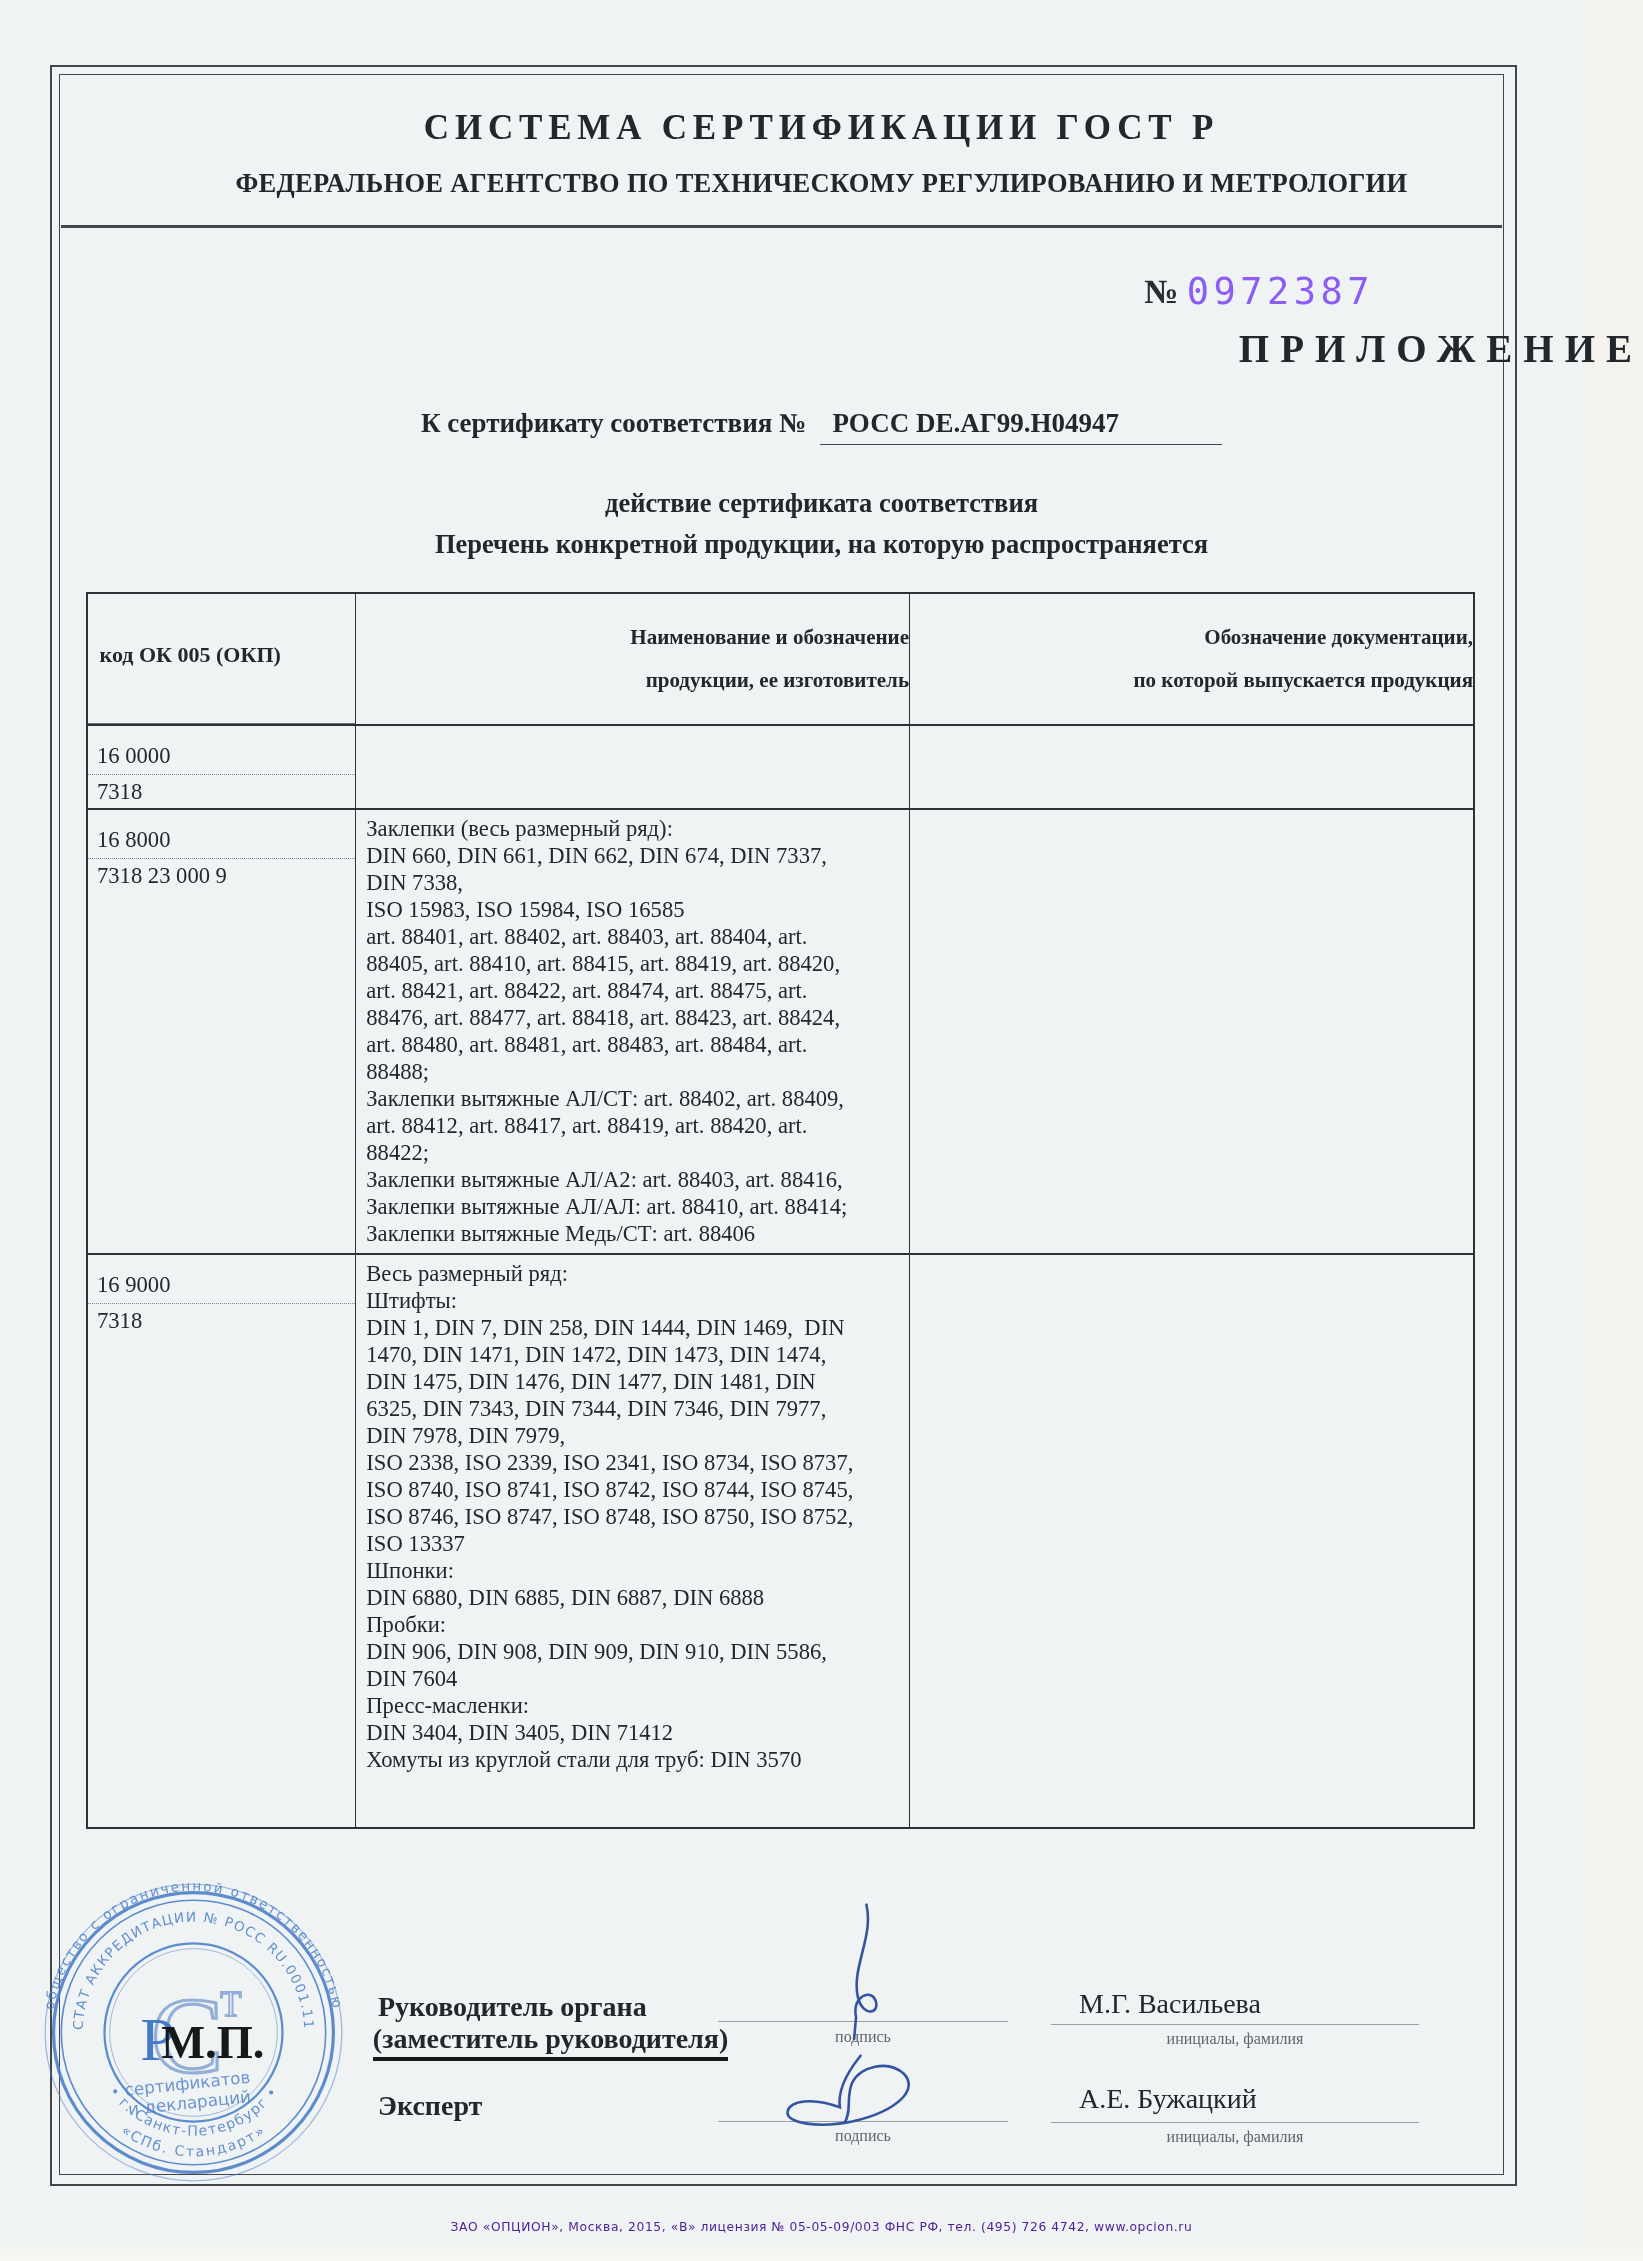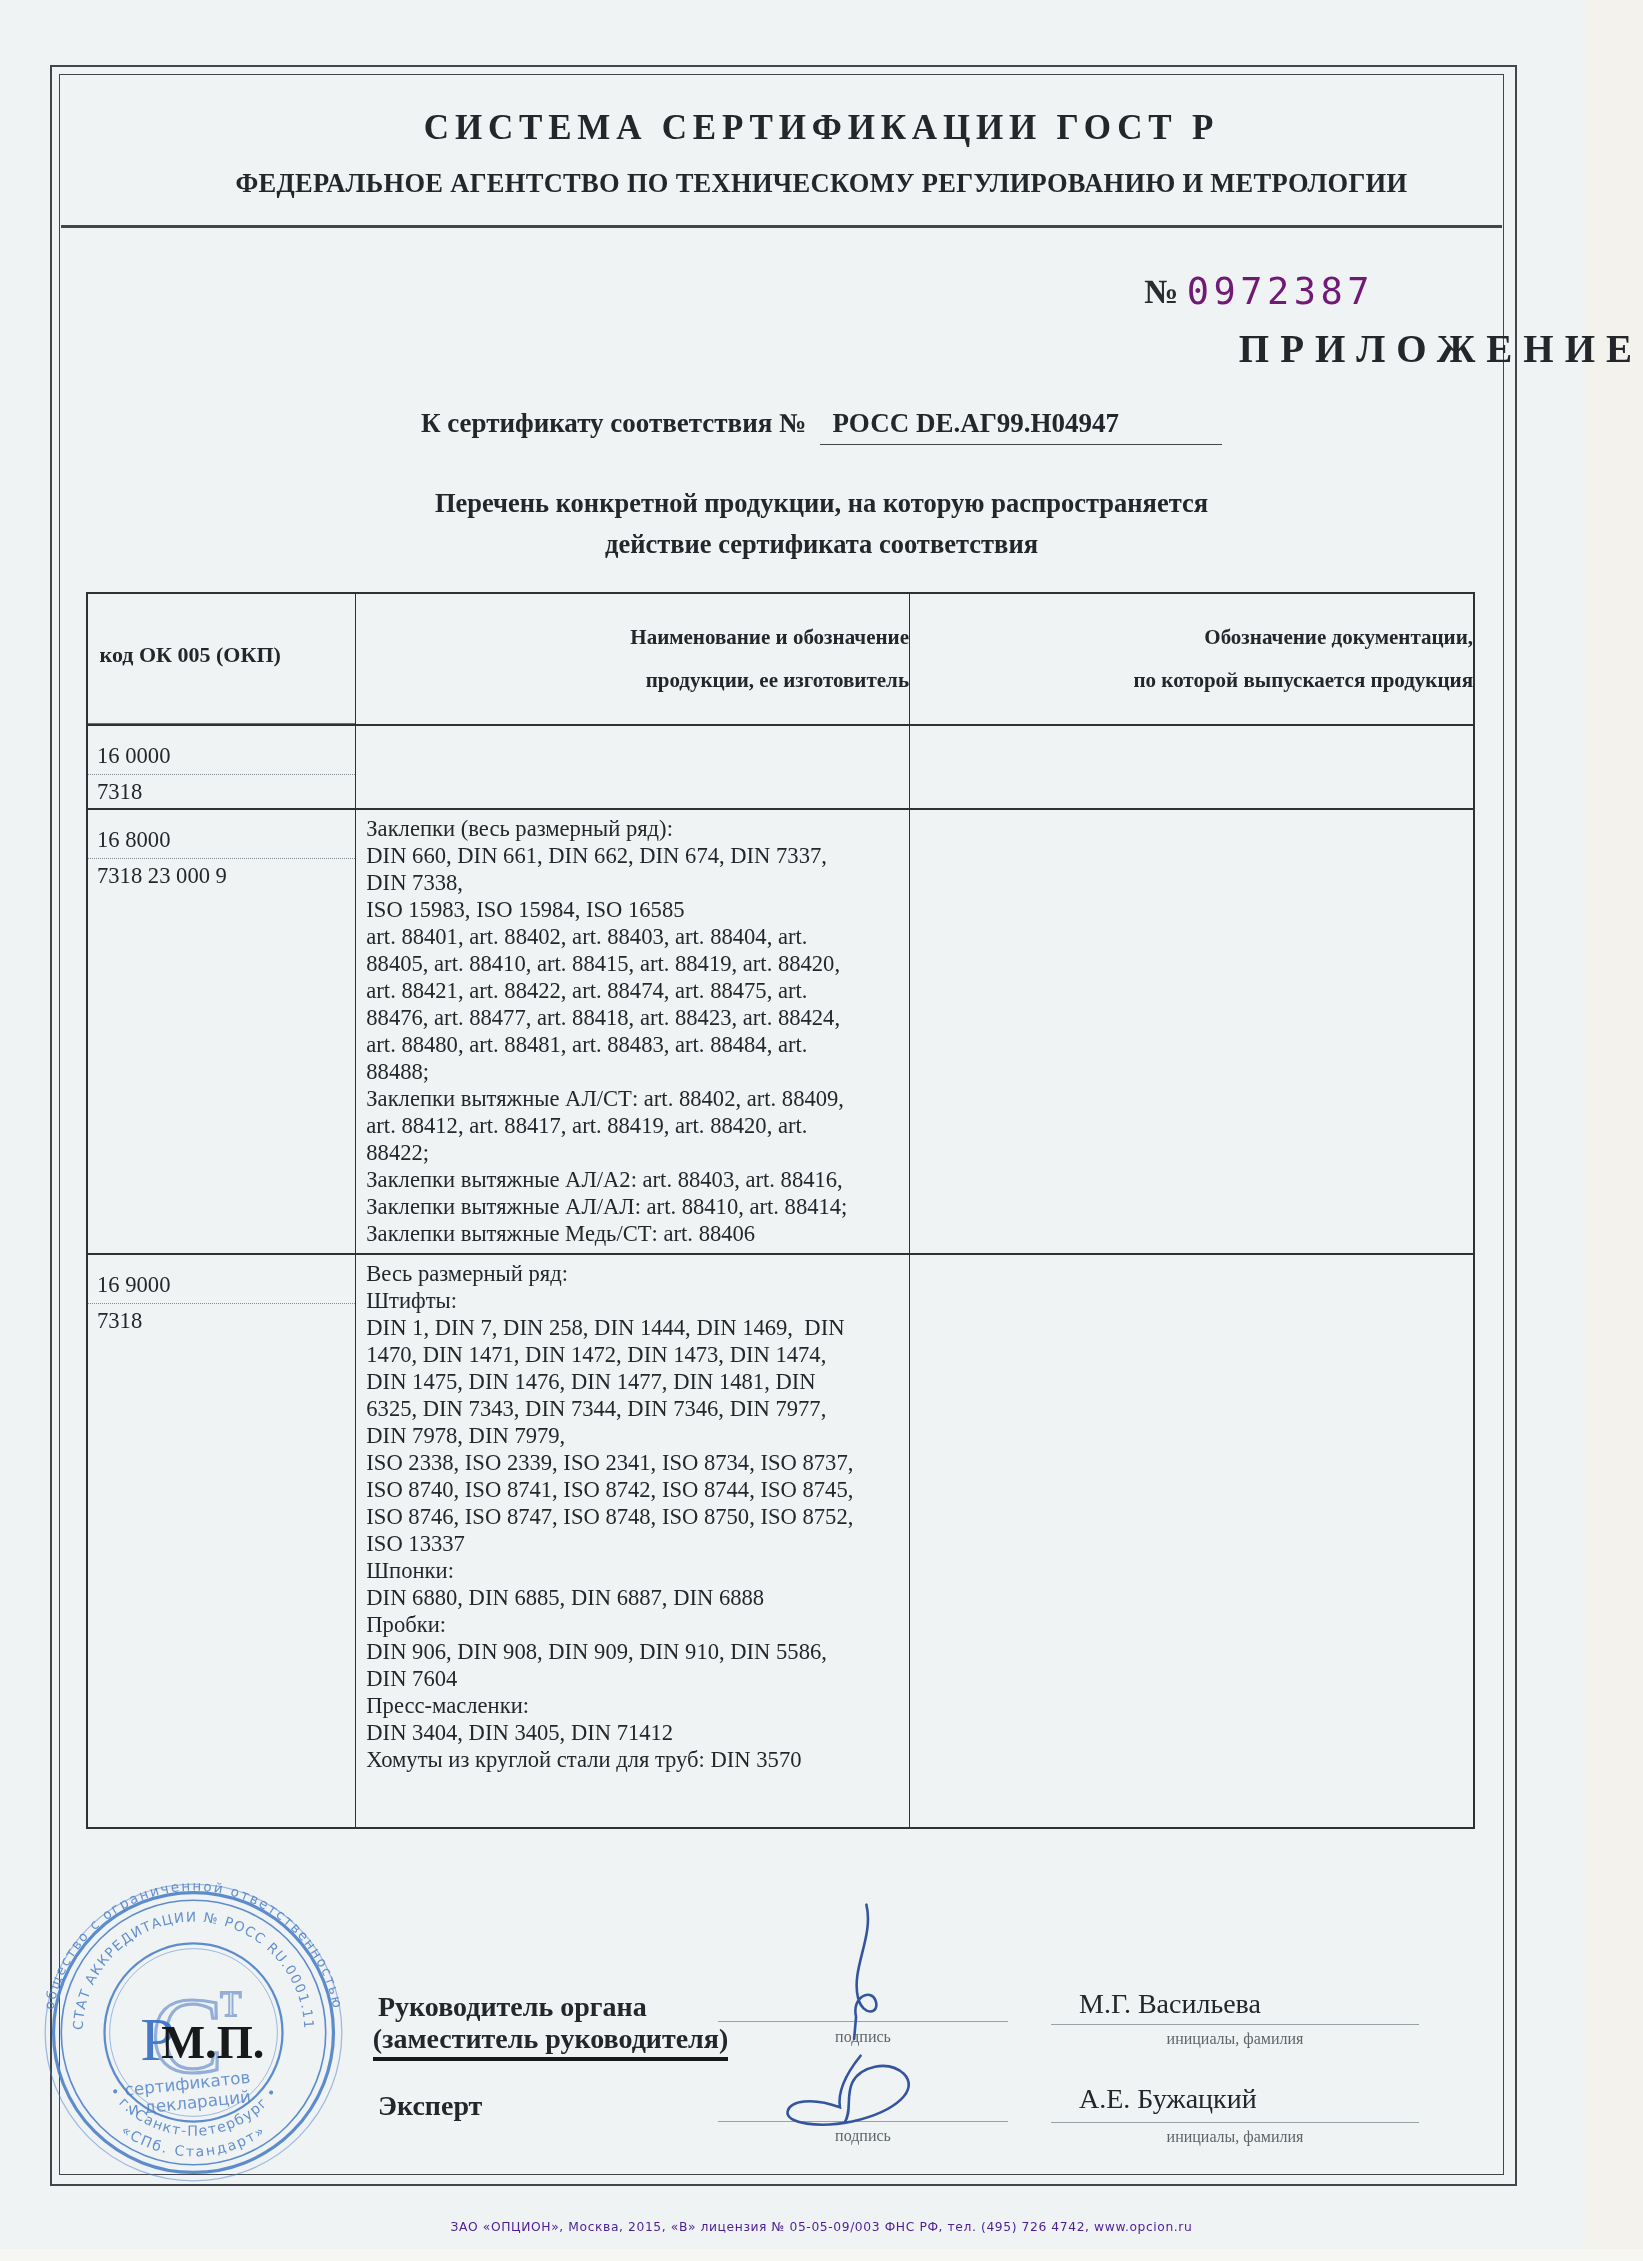--- a/index.html
+++ b/index.html
@@ -74,33 +74,33 @@
 
   <div class="frame outer"></div>
   <div class="frame inner"></div>
 
   <div class="h1">СИСТЕМА СЕРТИФИКАЦИИ ГОСТ Р</div>
   <div class="h2">ФЕДЕРАЛЬНОЕ АГЕНТСТВО ПО ТЕХНИЧЕСКОМУ РЕГУЛИРОВАНИЮ И МЕТРОЛОГИИ</div>
   <div class="hrule"></div>
 
   <div class="docnum">
     <span class="no">№</span>
-    <span class="digits" id="docnum-digits" style="color: #701a75; text-align: right;">0972387</span>
+    <span class="digits" id="docnum-digits" style="color: #8b5cf6; text-align: right;">0972387</span>
   </div>
 
   <div class="title">ПРИЛОЖЕНИЕ</div>
 
   <div class="certline">
     <span>К сертификату соответствия №</span>
     <span class="certval">РОСС DE.АГ99.Н04947</span>
   </div>
 
   <div class="subtitle">
+    <div>действие сертификата соответствия</div>
     <div>Перечень конкретной продукции, на которую распространяется</div>
-    <div>действие сертификата соответствия</div>
   </div>
 
   <div class="doc-table">
 
     <div class="cell hdr-c1">
       <div class="half">код ОК 005 (ОКП)</div>
       <div class="hdiv"></div>
     </div>
     <div class="cell hdr">
       <div>Наименование и обозначение</div>

